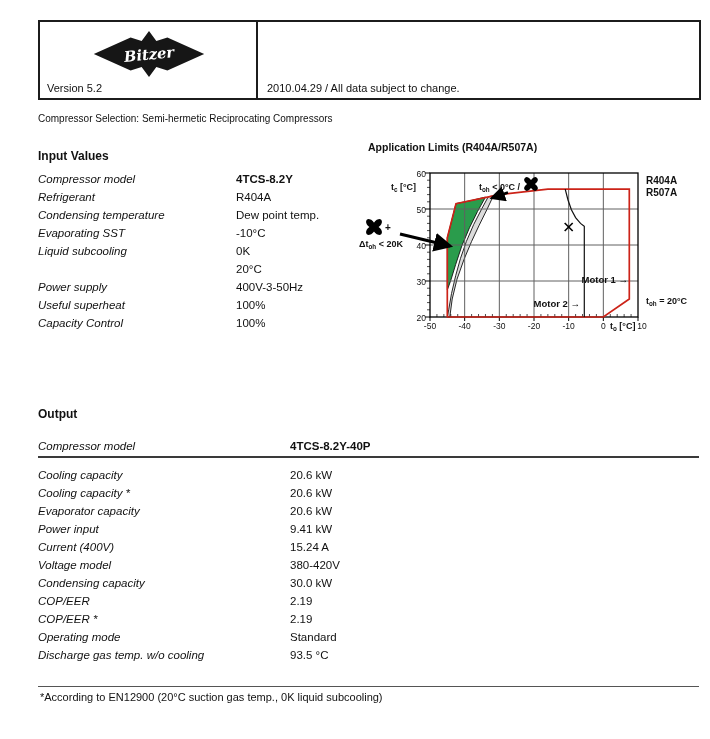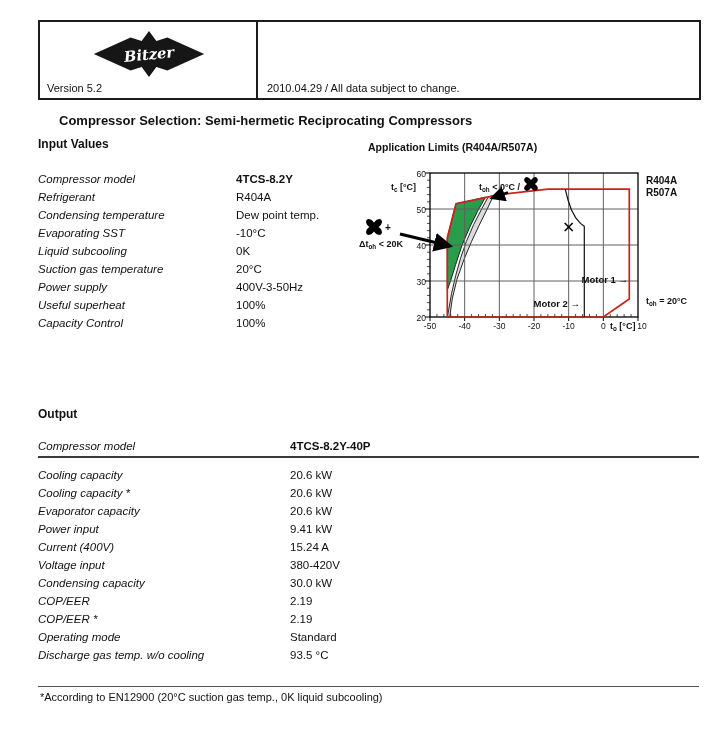--- a/index.html
+++ b/index.html
@@ -7,22 +7,22 @@
         font-family:"Liberation Sans",sans-serif;color:#111;}
   
   .header-box{position:absolute;left:38px;top:20px;width:659px;height:76px;
               border:2px solid #1c1c1c;display:flex;}
   .header-left{width:216px;position:relative;border-right:2px solid #1c1c1c;}
   .header-right{flex:1;position:relative;}
   .logo-svg{position:absolute;left:50px;top:9px;width:118px;height:46px;}
   .version{position:absolute;left:7px;bottom:4px;font-size:11px;}
   .date-note{position:absolute;left:9px;bottom:4px;font-size:11px;}
   
-  .doc-title{position:absolute;left:38px;top:113px;font-size:13px;font-weight:bold;margin-left:21px;}
-  .input-head{position:absolute;left:38px;top:137px;font-size:12px;font-weight:bold;}
+  .doc-title{position:absolute;left:38px;top:113px;font-size:10px;font-weight:normal;}
+  .input-head{position:absolute;left:38px;top:149px;font-size:12px;font-weight:bold;}
   .chart-title{position:absolute;left:368px;top:141px;font-size:10.5px;font-weight:bold;}
   .output-head{position:absolute;left:38px;top:407px;font-size:12px;font-weight:bold;}
   
   .kv-table{position:absolute;left:38px;width:660px;}
   #input-table{top:170px;}
   #output-model{top:437px;}
   #output-rows{top:466px;}
   .kv-row{position:relative;height:18px;line-height:18px;font-size:11.5px;}
   .kv-label{position:absolute;left:0;white-space:nowrap;font-style:italic;}
   .kv-value{position:absolute;white-space:nowrap;}
@@ -76,21 +76,20 @@
       </div>
       <div class="kv-row">
         <span class="kv-label">Evaporating SST</span>
         <span class="kv-value">-10°C</span>
       </div>
       <div class="kv-row">
         <span class="kv-label">Liquid subcooling</span>
         <span class="kv-value">0K</span>
       </div>
       <div class="kv-row">
-        <span class="kv-label">Suction gas temperature</span>
         <span class="kv-value">20°C</span>
       </div>
       <div class="kv-row">
         <span class="kv-label">Power supply</span>
         <span class="kv-value">400V-3-50Hz</span>
       </div>
       <div class="kv-row">
         <span class="kv-label">Useful superheat</span>
         <span class="kv-value">100%</span>
       </div>
@@ -237,21 +236,21 @@
       </div>
       <div class="kv-row">
         <span class="kv-label">Power input</span>
         <span class="kv-value">9.41 kW</span>
       </div>
       <div class="kv-row">
         <span class="kv-label">Current (400V)</span>
         <span class="kv-value">15.24 A</span>
       </div>
       <div class="kv-row">
-        <span class="kv-label">Voltage input</span>
+        <span class="kv-label">Voltage model</span>
         <span class="kv-value">380-420V</span>
       </div>
       <div class="kv-row">
         <span class="kv-label">Condensing capacity</span>
         <span class="kv-value">30.0 kW</span>
       </div>
       <div class="kv-row">
         <span class="kv-label">COP/EER</span>
         <span class="kv-value">2.19</span>
       </div>

